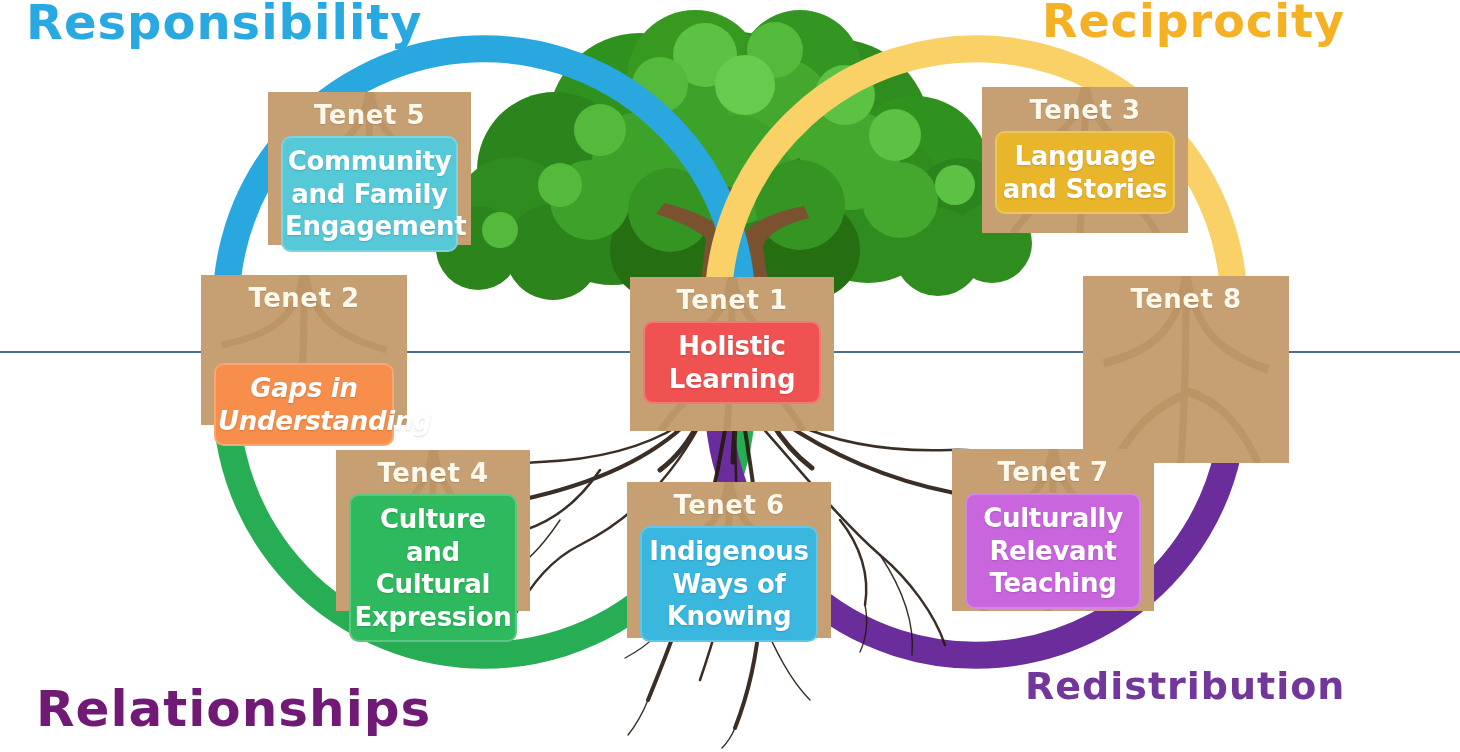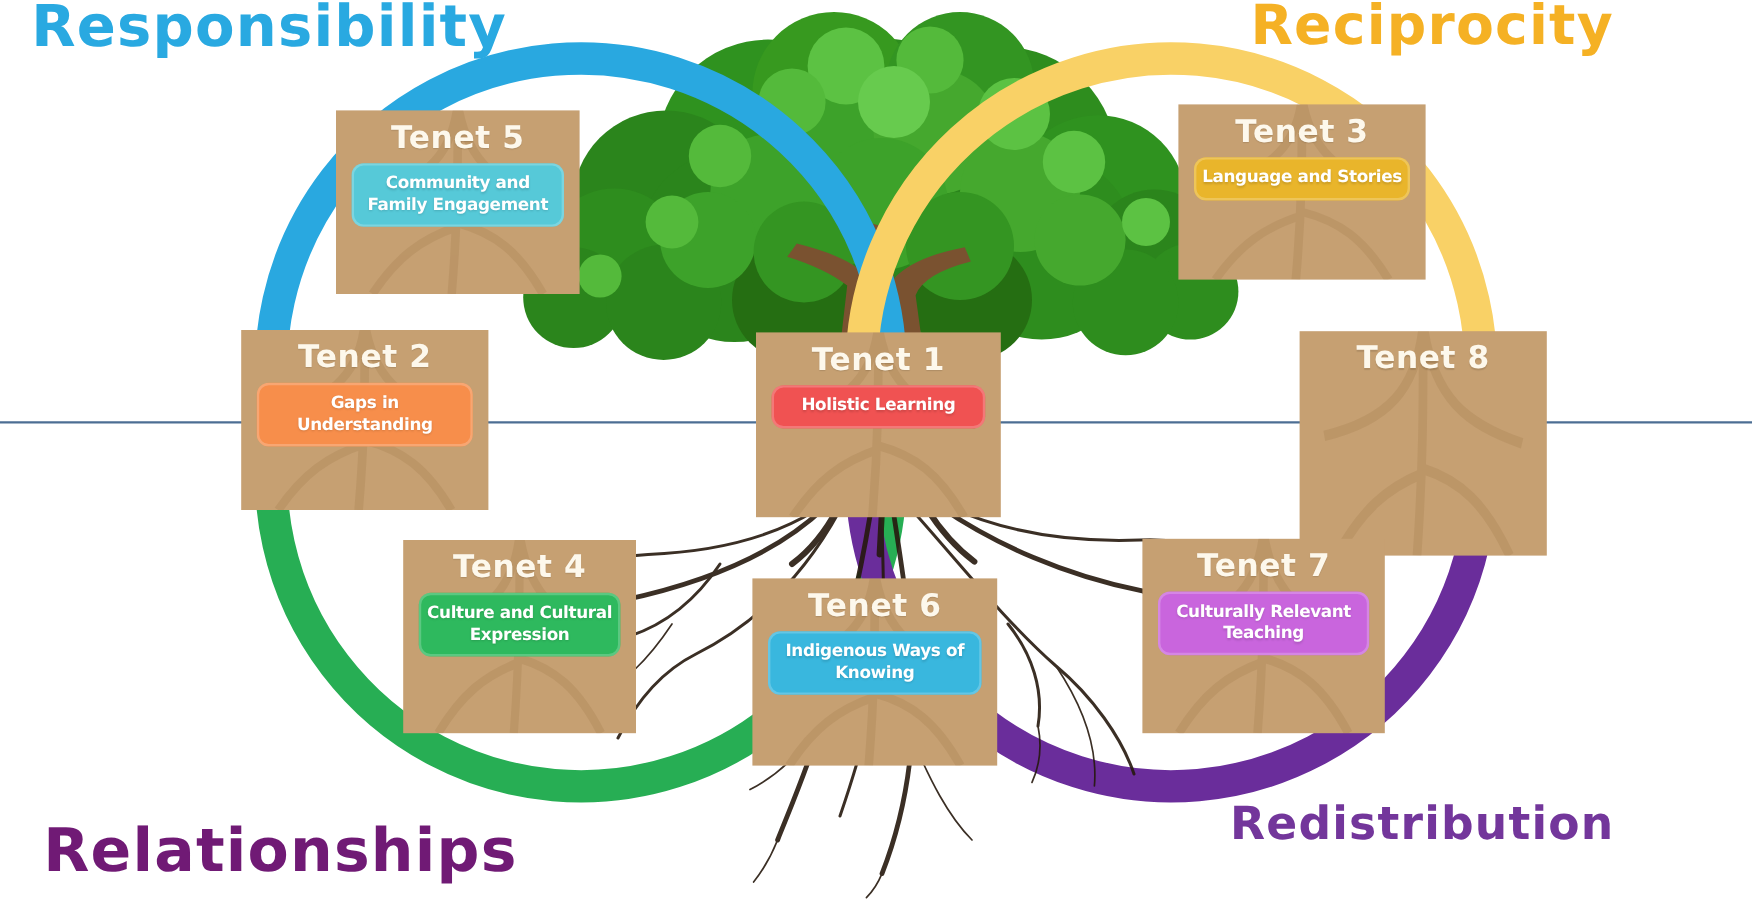--- a/index.html
+++ b/index.html
@@ -6,21 +6,21 @@
   .canvas{position:relative;width:1460px;height:752px;background:#ffffff;overflow:hidden;
           font-family:"DejaVu Sans","Liberation Sans",sans-serif;}
   .scene{position:absolute;left:0;top:0;width:1460px;height:752px;}
   .tenet-box{position:absolute;display:flex;flex-direction:column;align-items:stretch;
              box-sizing:border-box;padding:4px 0 10px 0;}
   .tenet-box .wm{position:absolute;left:0;top:0;width:100%;height:100%;pointer-events:none;}
   .tenet-title{position:relative;text-align:center;font-size:26px;font-weight:700;
                color:#fdf8ec;letter-spacing:0.5px;margin:4px 0 6px 0;
                text-shadow:0 1px 1px rgba(0,0,0,0.12);}
   .tenet-label{position:relative;margin:0 13px;padding:9px 4px;border-radius:10px;
-               text-align:center;font-size:14px;line-height:1.25;font-weight:700;color:#ffffff;
+               text-align:center;font-size:26px;line-height:1.25;font-weight:700;color:#ffffff;
                letter-spacing:-0.3px;text-shadow:0 1px 2px rgba(0,0,0,0.15);
                box-shadow:inset 0 0 0 2px rgba(255,255,255,0.22);}
   .corner-word{position:absolute;font-weight:700;letter-spacing:1px;white-space:nowrap;
                font-family:"DejaVu Sans","Liberation Sans",sans-serif;}
   .corner-word.tl{left:26px;top:-6px;font-size:48px;}
   .corner-word.tr{left:1042px;top:-6px;font-size:46px;}
   .corner-word.bl{left:36px;top:680px;font-size:50px;}
   .corner-word.br{left:1025px;top:664px;font-size:38px;}
 </style>
 </head>
@@ -110,21 +110,21 @@
         <path d="M865 605 Q870 630 860 652"></path>
       </g>
       <g stroke-width="5">
         <path d="M700 420 C690 440 676 458 660 470"></path>
         <path d="M770 420 C782 440 796 456 812 468"></path>
         <path d="M735 425 L733 462"></path>
       </g>
     </g>
   </svg>
 
-  <div class="tenet-box" style="left: 268px; top: 92px; width: 203px; height: 153px; background: rgb(198, 160, 114); margin-left: 12px;">
+  <div class="tenet-box" style="left: 268px; top: 92px; width: 203px; height: 153px; background: rgb(198, 160, 114);">
     <svg class="wm" viewBox="0 0 200 150" preserveAspectRatio="none">
       <g fill="none" stroke="#8a6334" stroke-width="7" opacity="0.16">
         <path d="M100 -5 C95 40 70 60 20 70"></path>
           <path d="M100 -5 C108 45 135 62 180 75"></path>
         <path d="M100 -5 C100 50 100 90 95 150"></path>
           <path d="M30 150 C50 120 70 105 100 95"></path>
         <path d="M170 150 C150 115 130 100 100 92"></path>
         </g>
       </svg>
     <div class="tenet-title">Tenet 5</div>
@@ -138,32 +138,32 @@
           <path d="M100 -5 C108 45 135 62 180 75"></path>
         <path d="M100 -5 C100 50 100 90 95 150"></path>
           <path d="M30 150 C50 120 70 105 100 95"></path>
         <path d="M170 150 C150 115 130 100 100 92"></path>
         </g>
       </svg>
     <div class="tenet-title">Tenet 3</div>
     <div class="tenet-label" style="background: rgb(233, 181, 43);">Language and Stories</div>
   </div>
 
-  <div class="tenet-box" style="left: 201px; top: 275px; width: 206px; height: 150px; background: rgb(198, 160, 114);">
+  <div class="tenet-box" style="left: 201px; top: 275px; width: 206px; height: 150px; background: rgb(198, 160, 114); gap: 44px;">
     <svg class="wm" viewBox="0 0 200 150" preserveAspectRatio="none">
       <g fill="none" stroke="#8a6334" stroke-width="7" opacity="0.16">
         <path d="M100 -5 C95 40 70 60 20 70"></path>
           <path d="M100 -5 C108 45 135 62 180 75"></path>
         <path d="M100 -5 C100 50 100 90 95 150"></path>
           <path d="M30 150 C50 120 70 105 100 95"></path>
         <path d="M170 150 C150 115 130 100 100 92"></path>
         </g>
       </svg>
     <div class="tenet-title">Tenet 2</div>
-    <div class="tenet-label" style="background: rgb(247, 142, 75);">Gaps in Understanding</div>
+    <div class="tenet-label" style="background: rgb(247, 142, 75); font-style: italic;">Gaps in Understanding</div>
   </div>
 
   <div class="tenet-box" style="left: 630px; top: 277px; width: 204px; height: 154px; background: rgb(198, 160, 114);">
     <svg class="wm" viewBox="0 0 200 150" preserveAspectRatio="none">
       <g fill="none" stroke="#8a6334" stroke-width="7" opacity="0.16">
         <path d="M100 -5 C95 40 70 60 20 70"></path>
           <path d="M100 -5 C108 45 135 62 180 75"></path>
         <path d="M100 -5 C100 50 100 90 95 150"></path>
           <path d="M30 150 C50 120 70 105 100 95"></path>
         <path d="M170 150 C150 115 130 100 100 92"></path>

